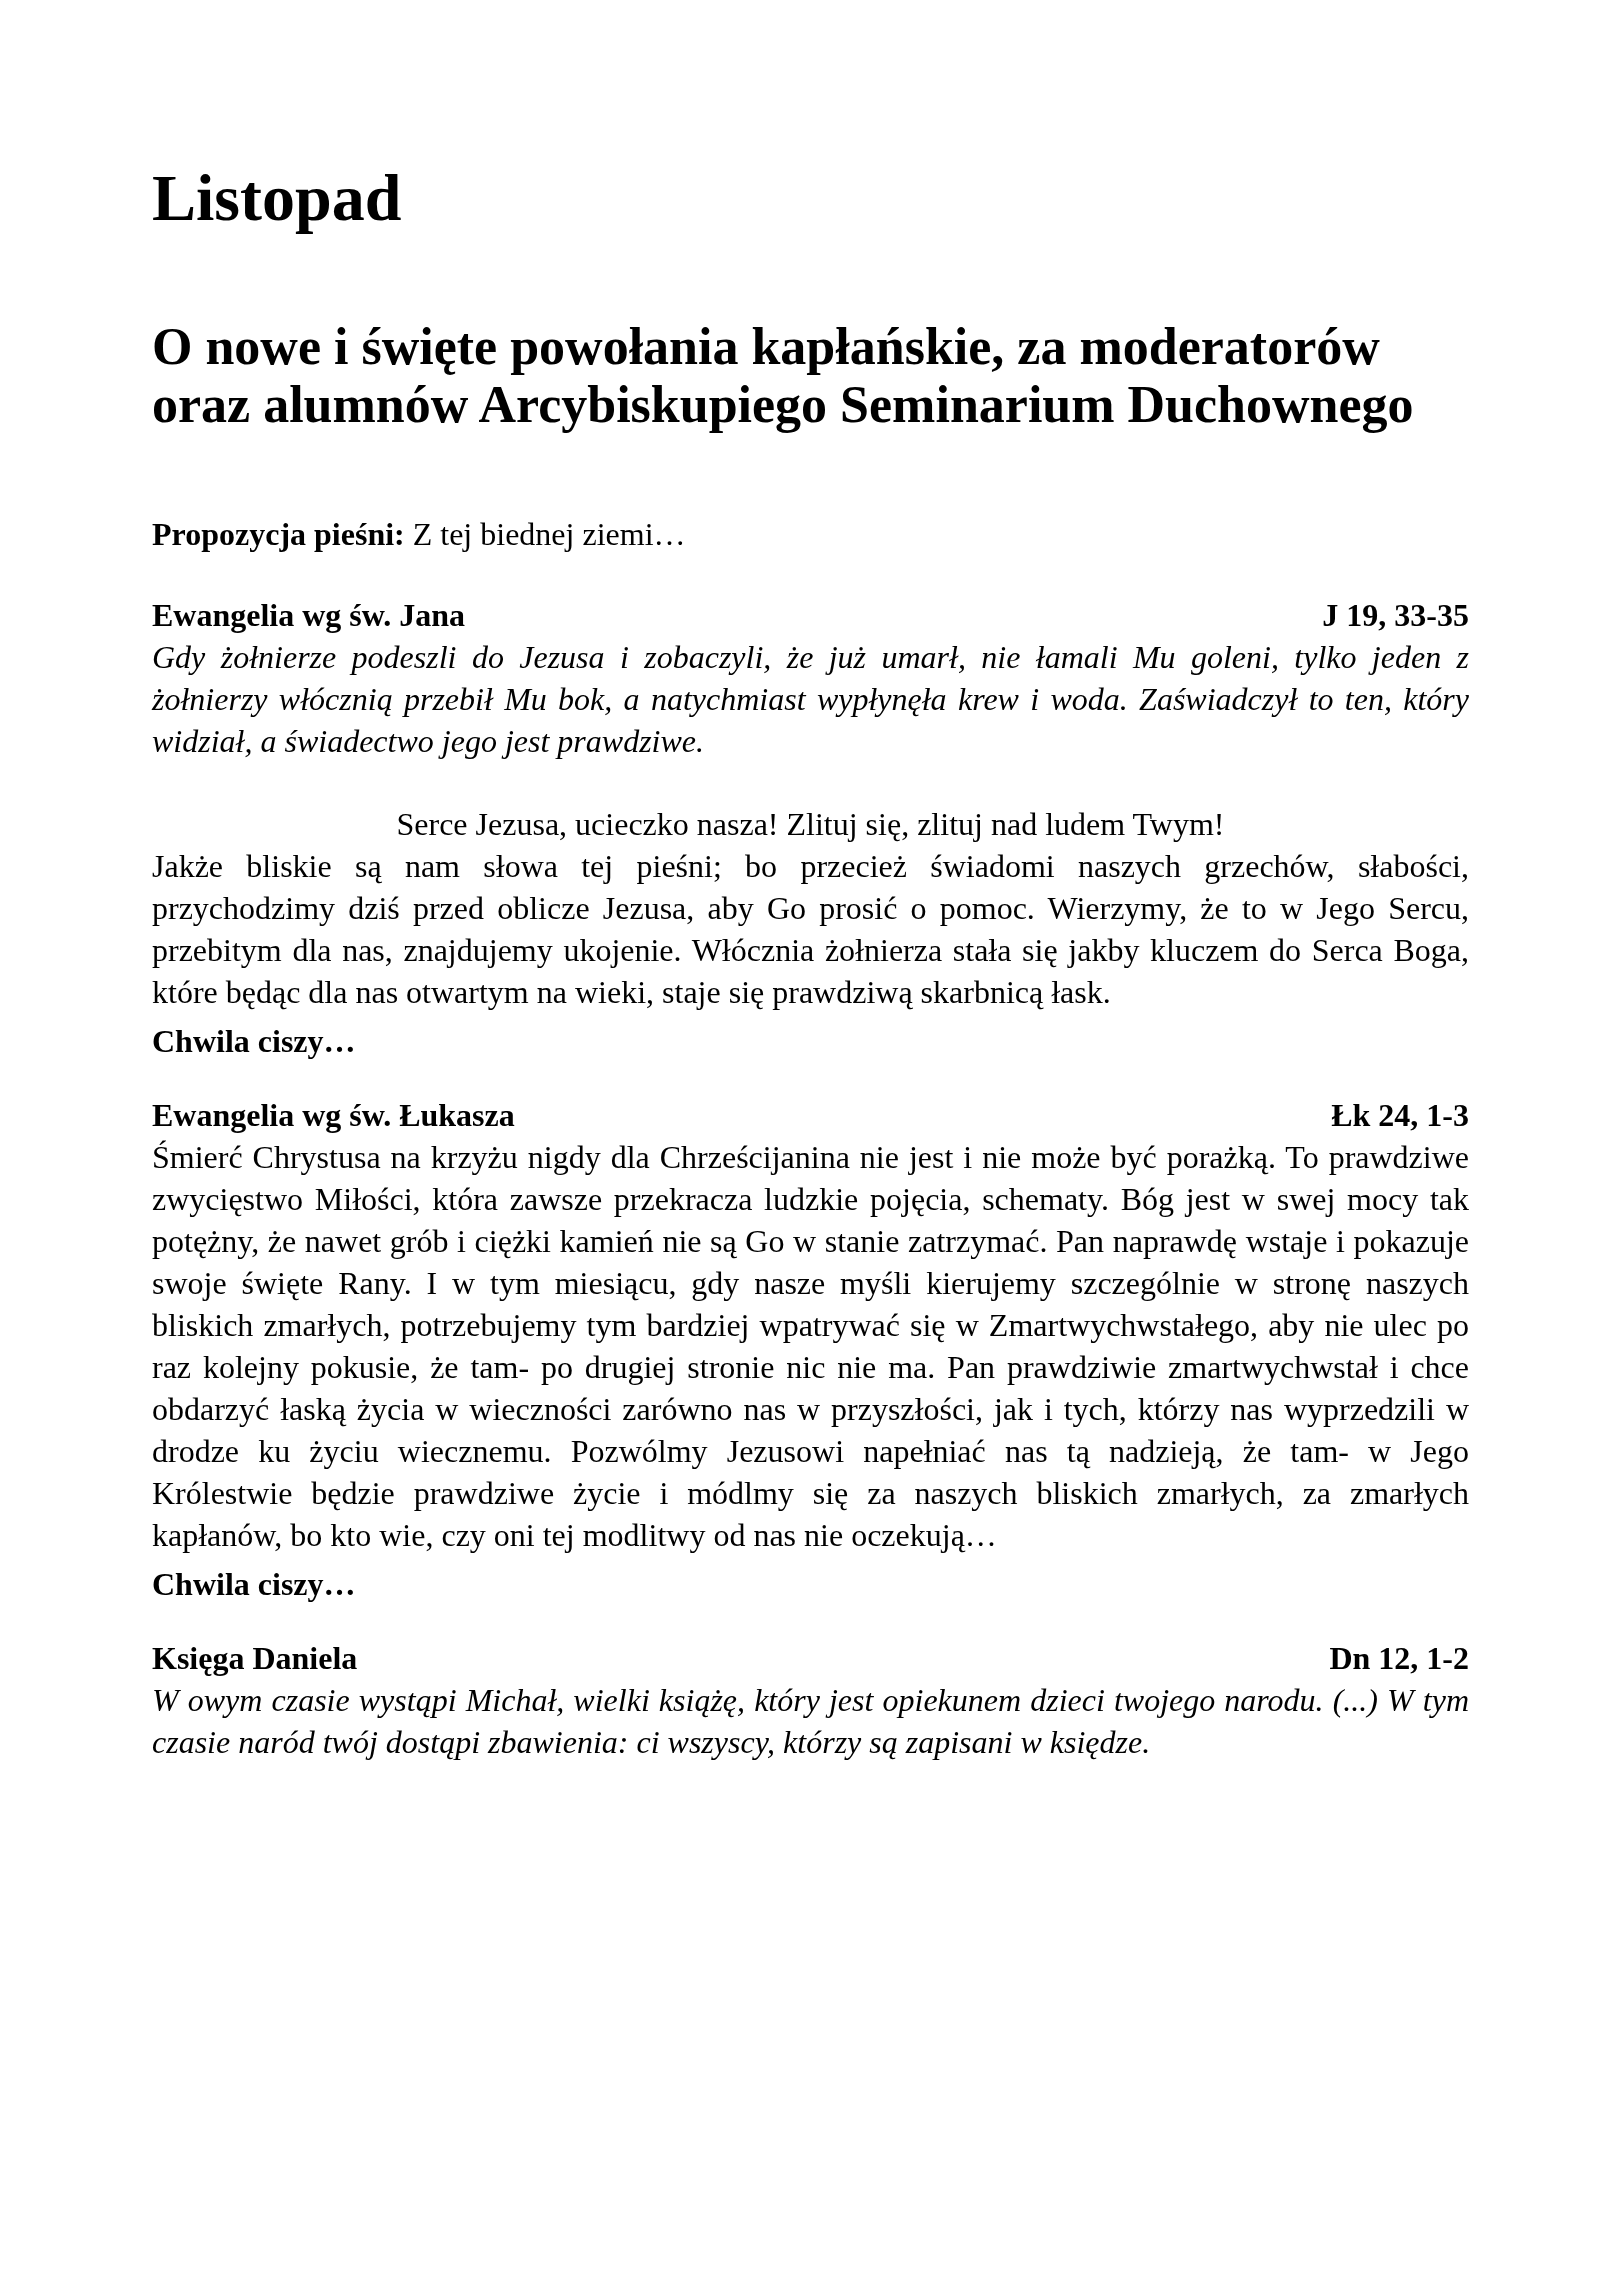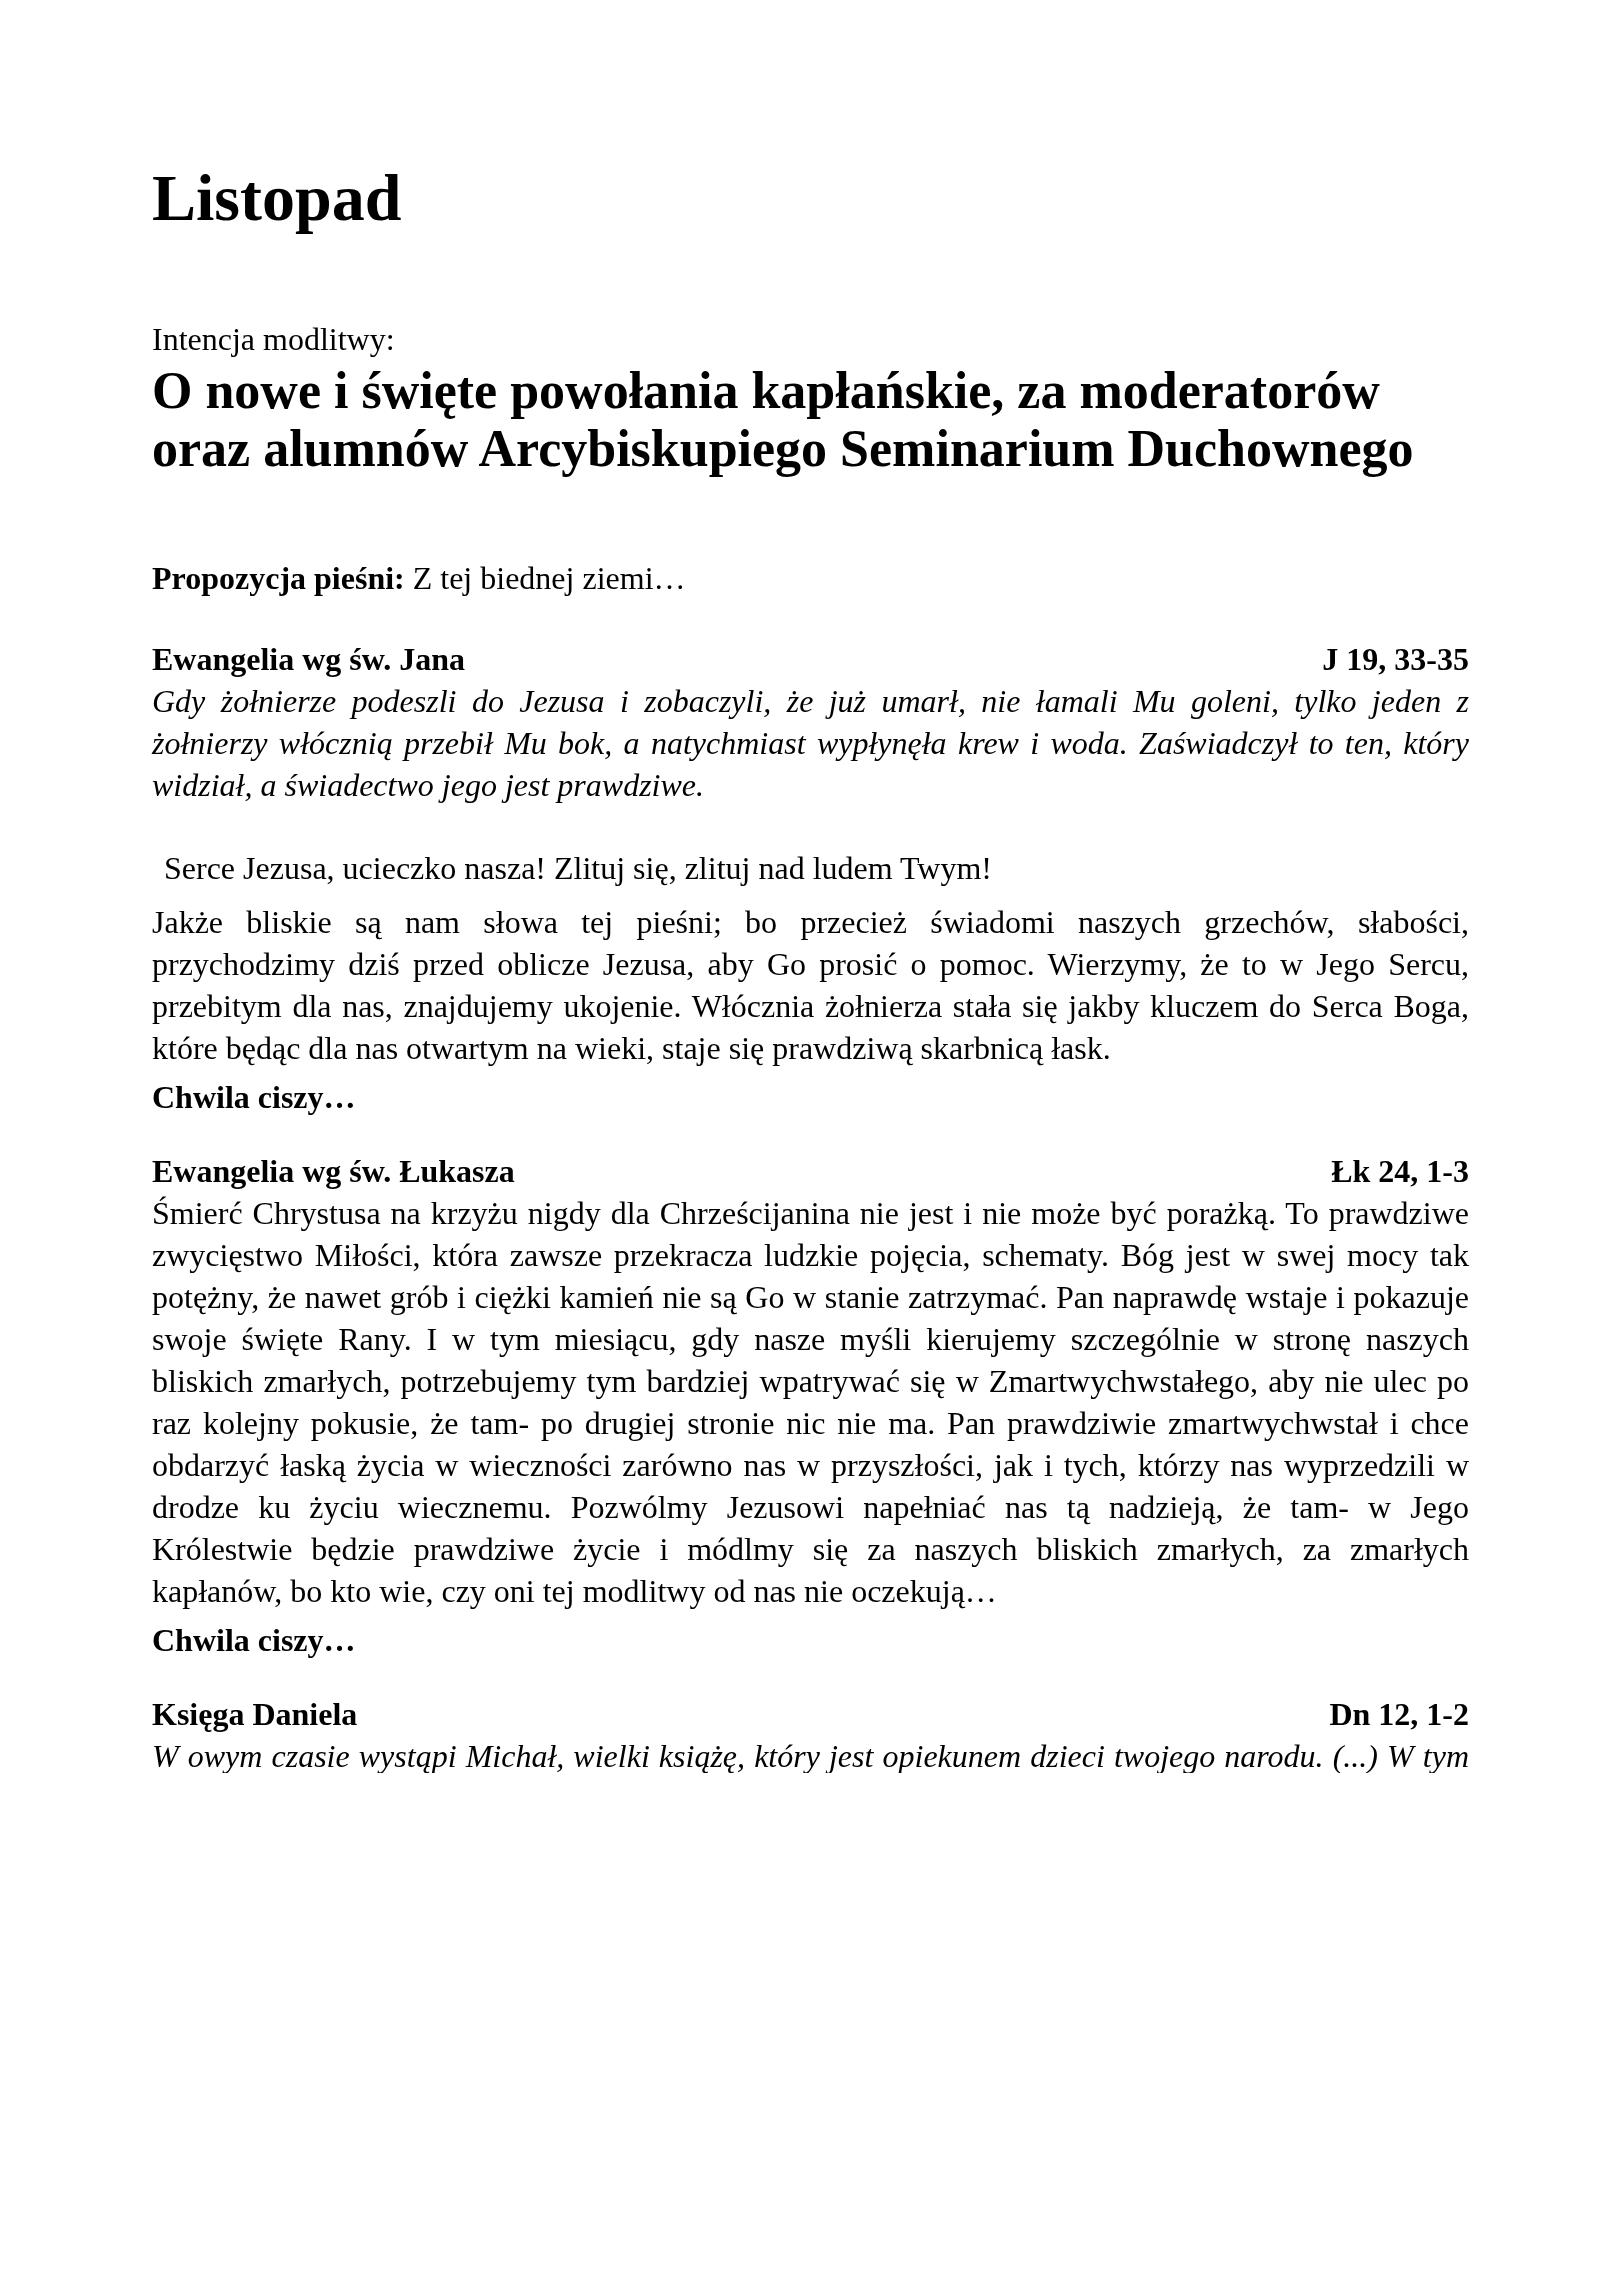--- a/index.html
+++ b/index.html
@@ -44,38 +44,37 @@
     align-items: center;
     font-weight: bold;
     margin: 0;
   }
   .quote {
     font-style: italic;
     text-align: justify;
     margin: 0 0 41px 0;
   }
   .quote.no-gap { margin-bottom: 0; }
-  .refrain { margin: 12px; }
+  .refrain { margin: 0; text-align: center; }
   .reflection {
     text-align: justify;
     margin: 0;
   }
   .pause {
     font-weight: bold;
     margin: 7.2px 0 32px 0;
   }
 </style>
 </head>
 <body>
 
 <div class="page">
 
   <h1 class="doc-title">Listopad</h1>
 
-  <p class="intent-label">Intencja modlitwy:</p>
 
   <h2 class="intention">
     <span class="intention-line">O nowe i święte powołania kapłańskie, za moderatorów</span>
     <span class="intention-line">oraz alumnów Arcybiskupiego Seminarium Duchownego</span>
   </h2>
 
   <p class="song"><span class="song-label">Propozycja pieśni:</span> <span class="song-text">Z tej biednej ziemi…</span></p>
 
   <section>
     <div class="reading-header">

